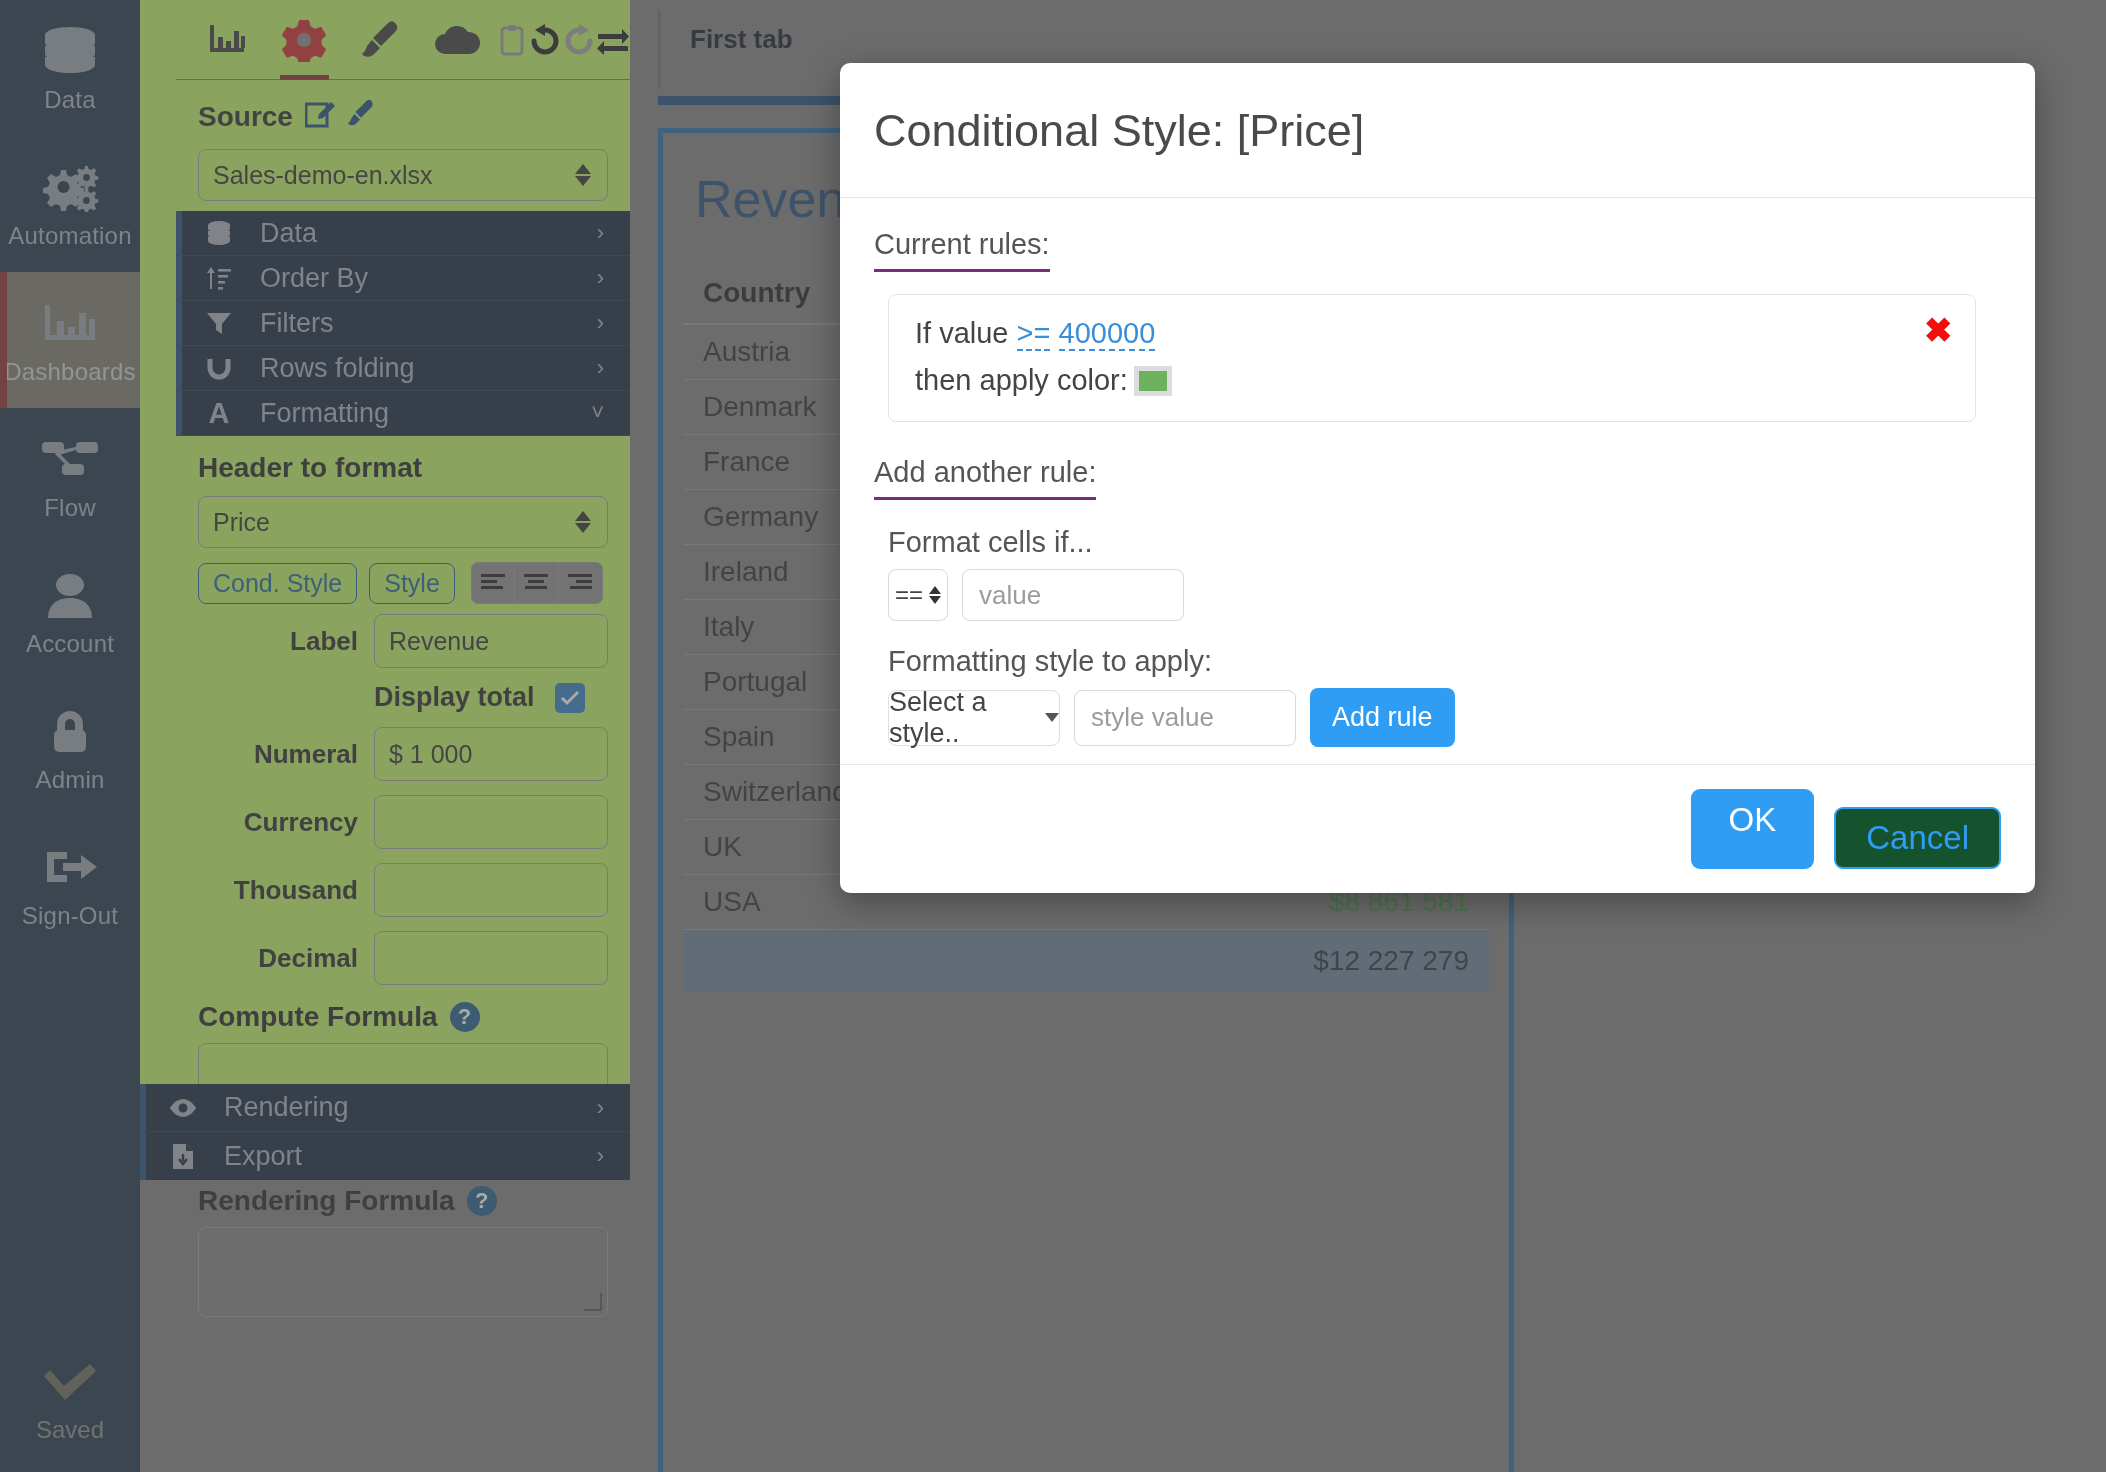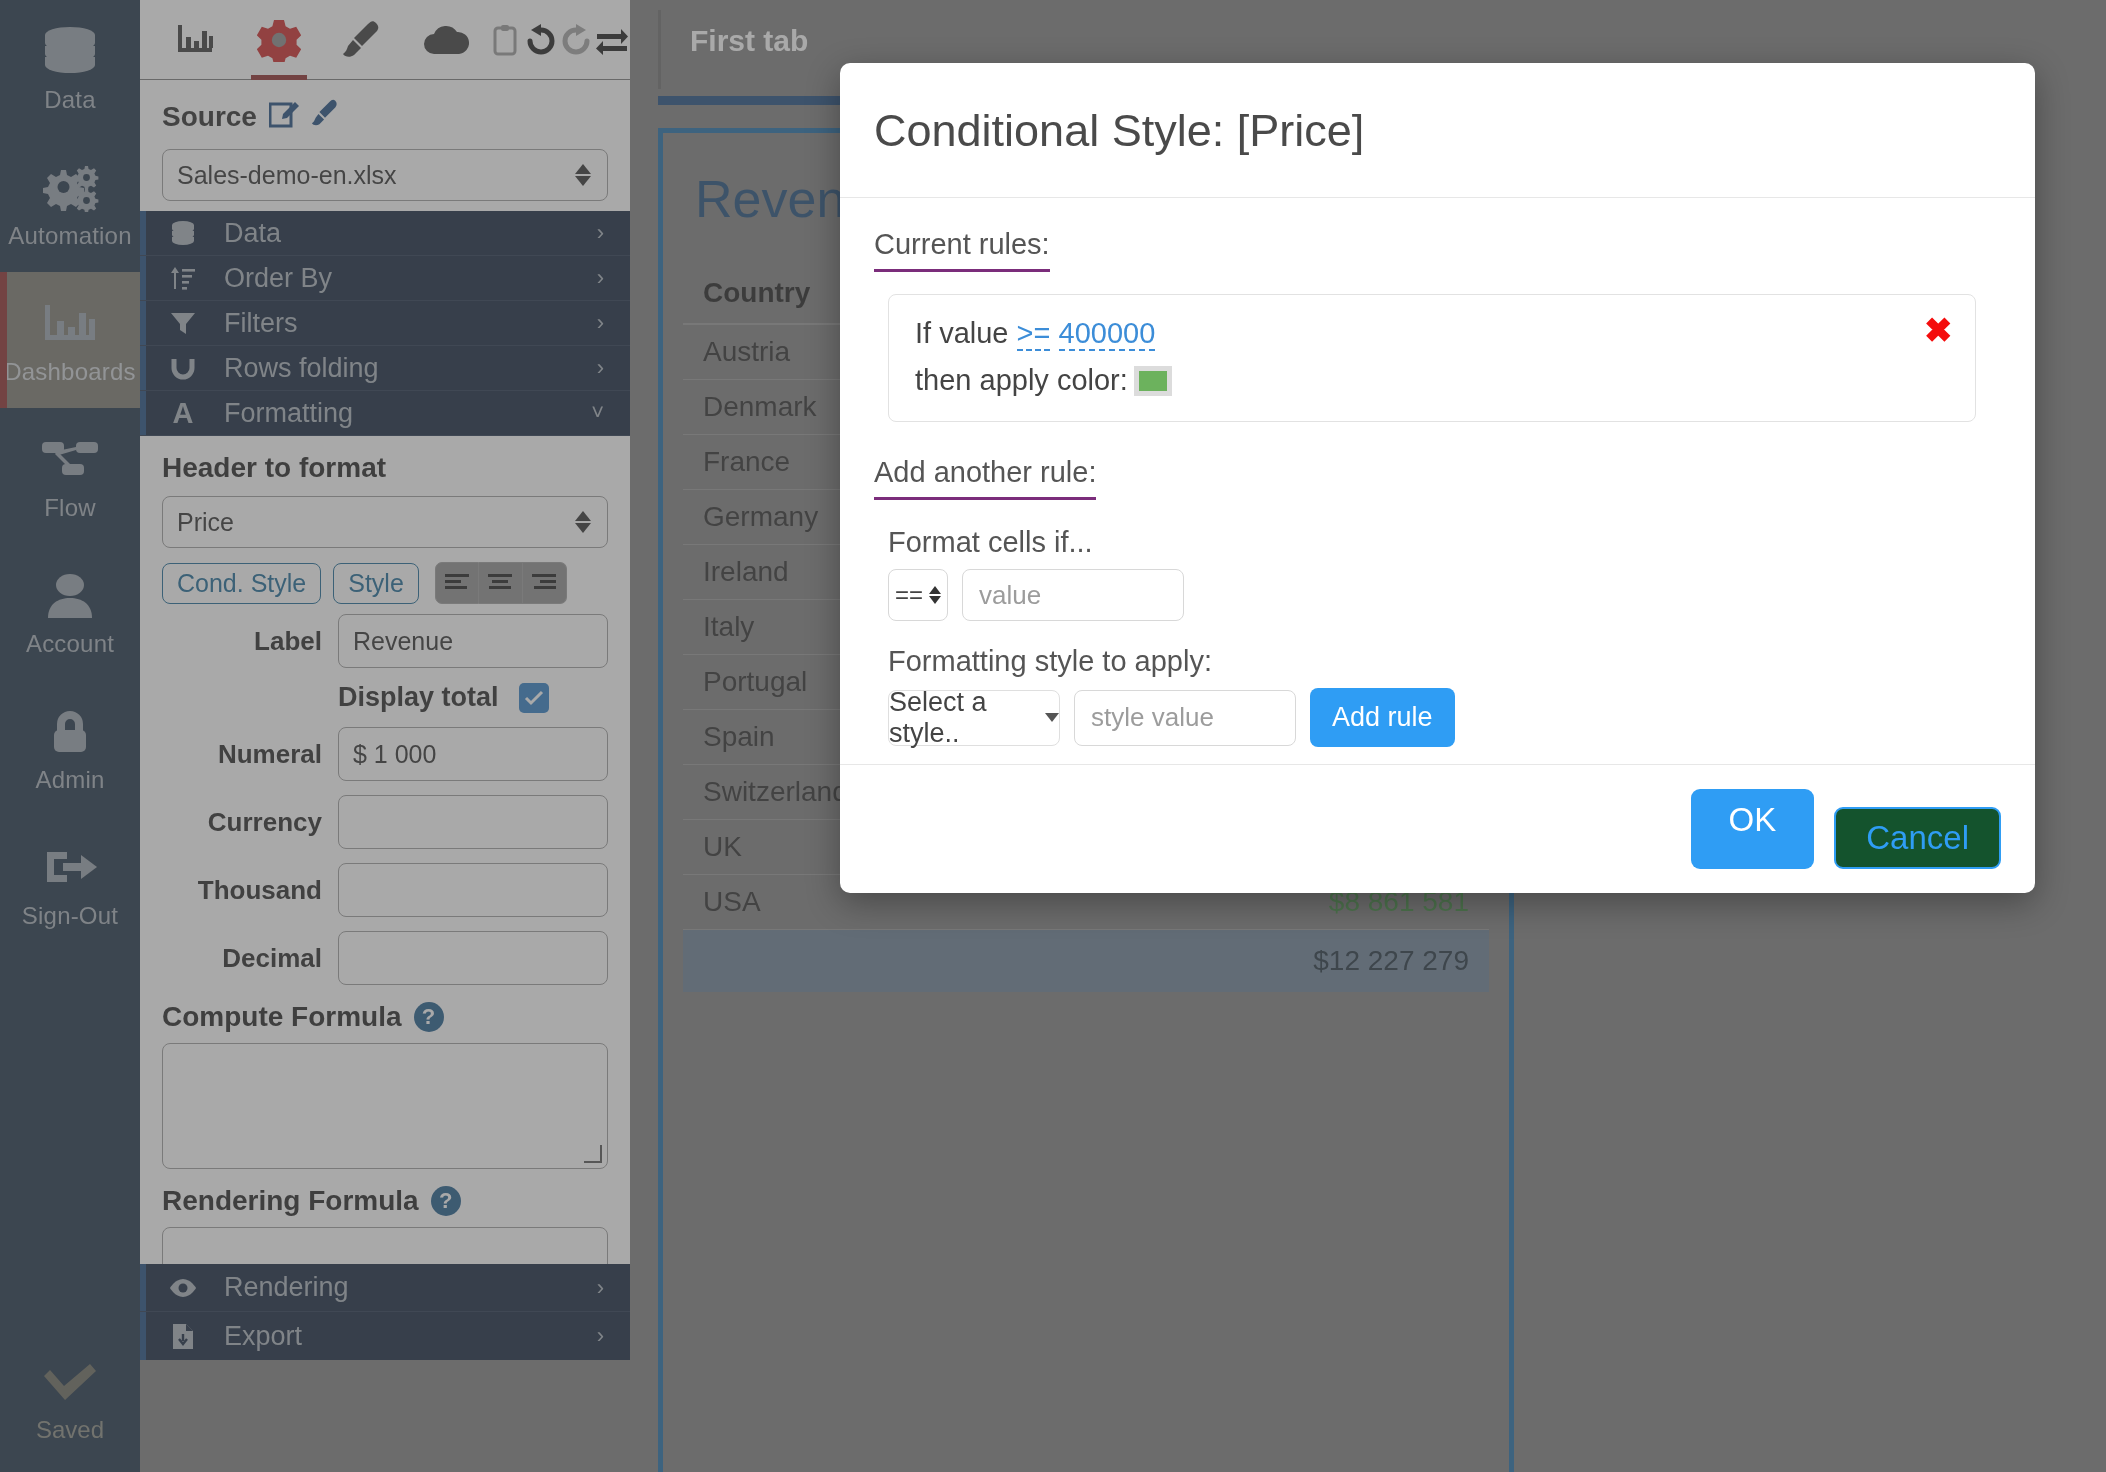--- a/index.html
+++ b/index.html
@@ -37,22 +37,22 @@
   .rail-icon { display:flex; align-items:center; justify-content:center; height:58px; }
   .rail-icon svg { fill:#9aa4ae; }
   .rail-saved {
     position:absolute; left:0; bottom:28px; width:140px;
     display:flex; flex-direction:column; align-items:center; gap:4px;
   }
   .rail-saved .lbl { font-size:24px; color:#8d8f84; }
 
   
   .panel {
-    position:absolute; left:140px; top:0; width:490px; height:1360px;
-    background:#ffffff; z-index:12;
+    position:absolute; left:140px; top:0; width:490px; height:1180px;
+    background:#bef264; z-index:12;padding-left:36px;
   }
   .panel-toolbar {
     height:80px; display:flex; align-items:center; gap:0px;
     padding-left:14px; border-bottom:1px solid #7a7a7a; position:relative;
   }
   .tb-btn { width:84px; height:78px; display:flex; align-items:center; justify-content:center; position:relative;}
   .tb-btn.sel::after {
     content:""; position:absolute; left:14px; right:14px; bottom:-1px; height:5px; background:#8e2b2b;
   }
   .tb-mini { width:36px; height:78px; display:flex; align-items:center; justify-content:center; }
@@ -119,21 +119,21 @@
     border-right:2px solid #555; border-bottom:2px solid #555;
     transform:skew(0deg);
   }
   .nav-bottom { position:absolute; left:0; right:0; bottom:0; }
 
   
   .canvas { position:absolute; left:630px; top:0; right:0; bottom:0; background:#808080; z-index:5; }
   .tabbar { position:relative; height:115px; }
   .tabbar .tab-sep { position:absolute; left:28px; top:10px; bottom:26px; width:3px; background:#6e6e6e; }
   .tab-item {
-    position:absolute; left:60px; top:24px; font-size:30px; font-weight:bold; color:#ffffff;
+    position:absolute; left:60px; top:24px; font-size:26px; font-weight:bold; color:#0f172a;
   }
   .tab-underline { position:absolute; left:28px; top:96px; width:818px; height:9px; background:#1f4d80; }
 
   .widget {
     position:absolute; left:28px; top:128px; width:856px; bottom:0;
     border-left:5px solid #1f6ea8; border-top:5px solid #1f6ea8; border-right:5px solid #1f6ea8;
   }
   .widget-title { font-size:52px; color:#1f4d7a; padding:36px 0 0 32px; }
   .tbl { margin:48px 20px 0 20px; }
   .tbl-head {

